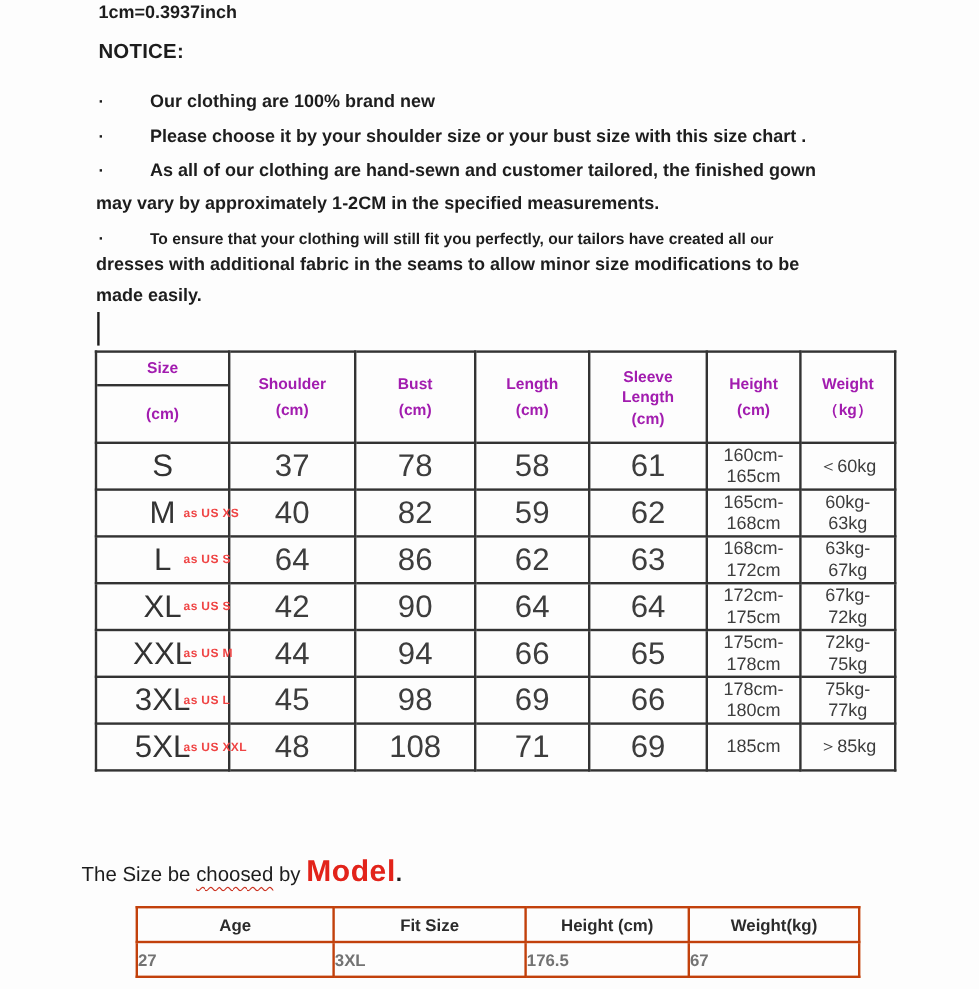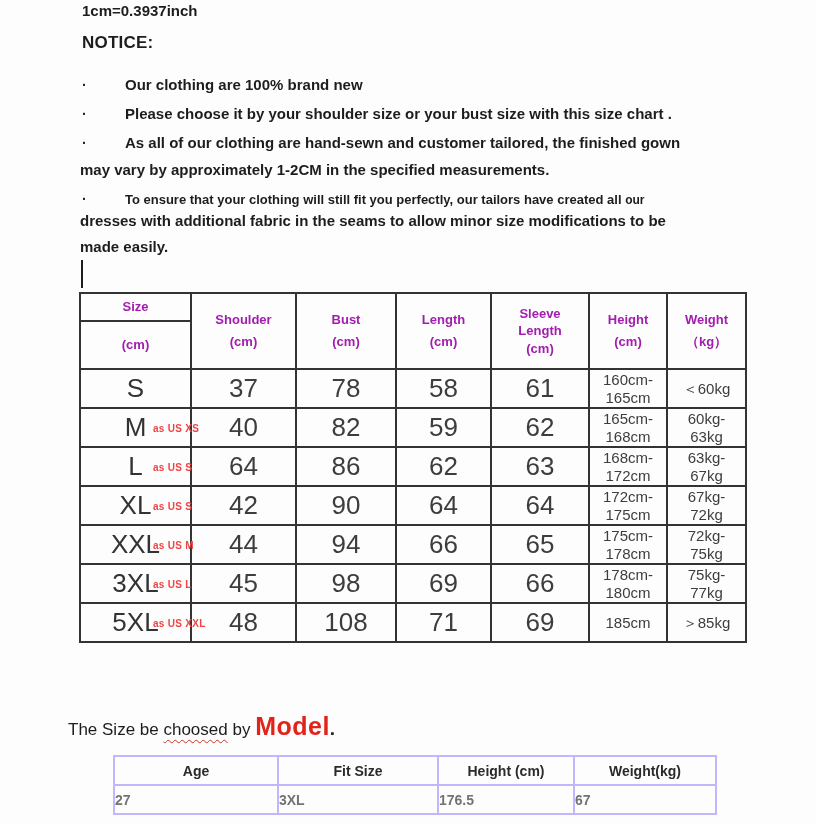--- a/index.html
+++ b/index.html
@@ -36,21 +36,21 @@
     letter-spacing:.3px;z-index:2;text-align:right;
   }
 
   .model-title{left:68px;top:712px;font-size:17px;color:#1d1d1d;white-space:nowrap;}
   .misspell{text-decoration:underline wavy #cc3322;text-decoration-thickness:1px;text-underline-offset:4px;}
   .model-word{font-size:25px;font-weight:bold;color:#e2231a;letter-spacing:.5px;}
   .model-period{font-size:19px;font-weight:bold;color:#1d1d1d;}
 
   table.model{position:absolute;left:113px;top:755px;border-collapse:collapse;table-layout:fixed;}
   table.model th,table.model td{
-    border:2px solid #c4b5fd;height:27px;vertical-align:middle;
+    border:2px solid #c2410c;height:27px;vertical-align:middle;
     font-size:14px;font-weight:bold;color:#2b2b2b;padding:0;
   }
   table.model td{color:#737373;}
 </style>
 </head>
 <body>
 
 <div>
 
   <div class="abs conversion">1cm=0.3937inch</div>

